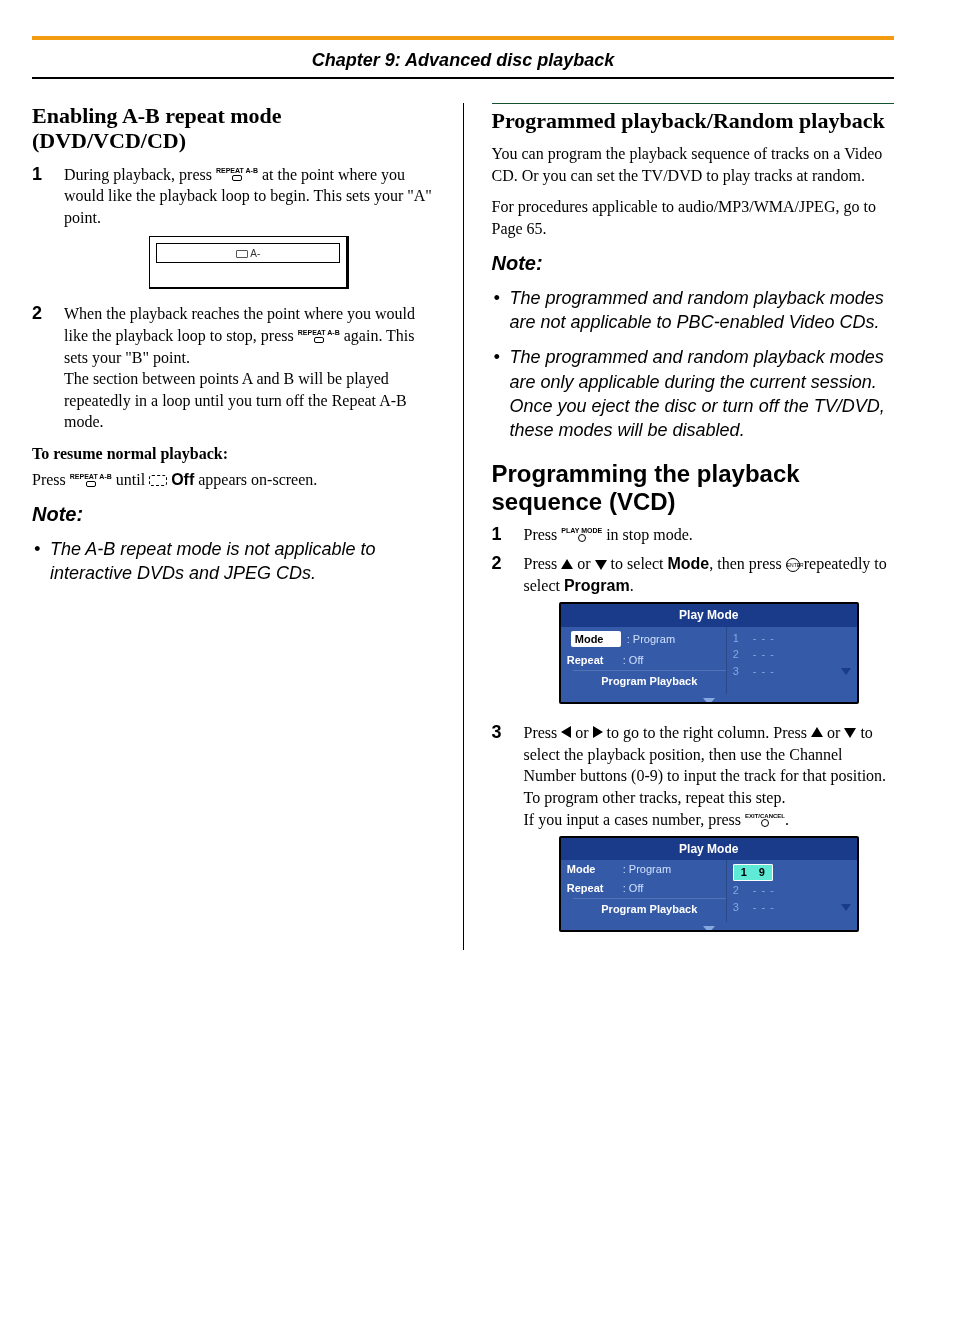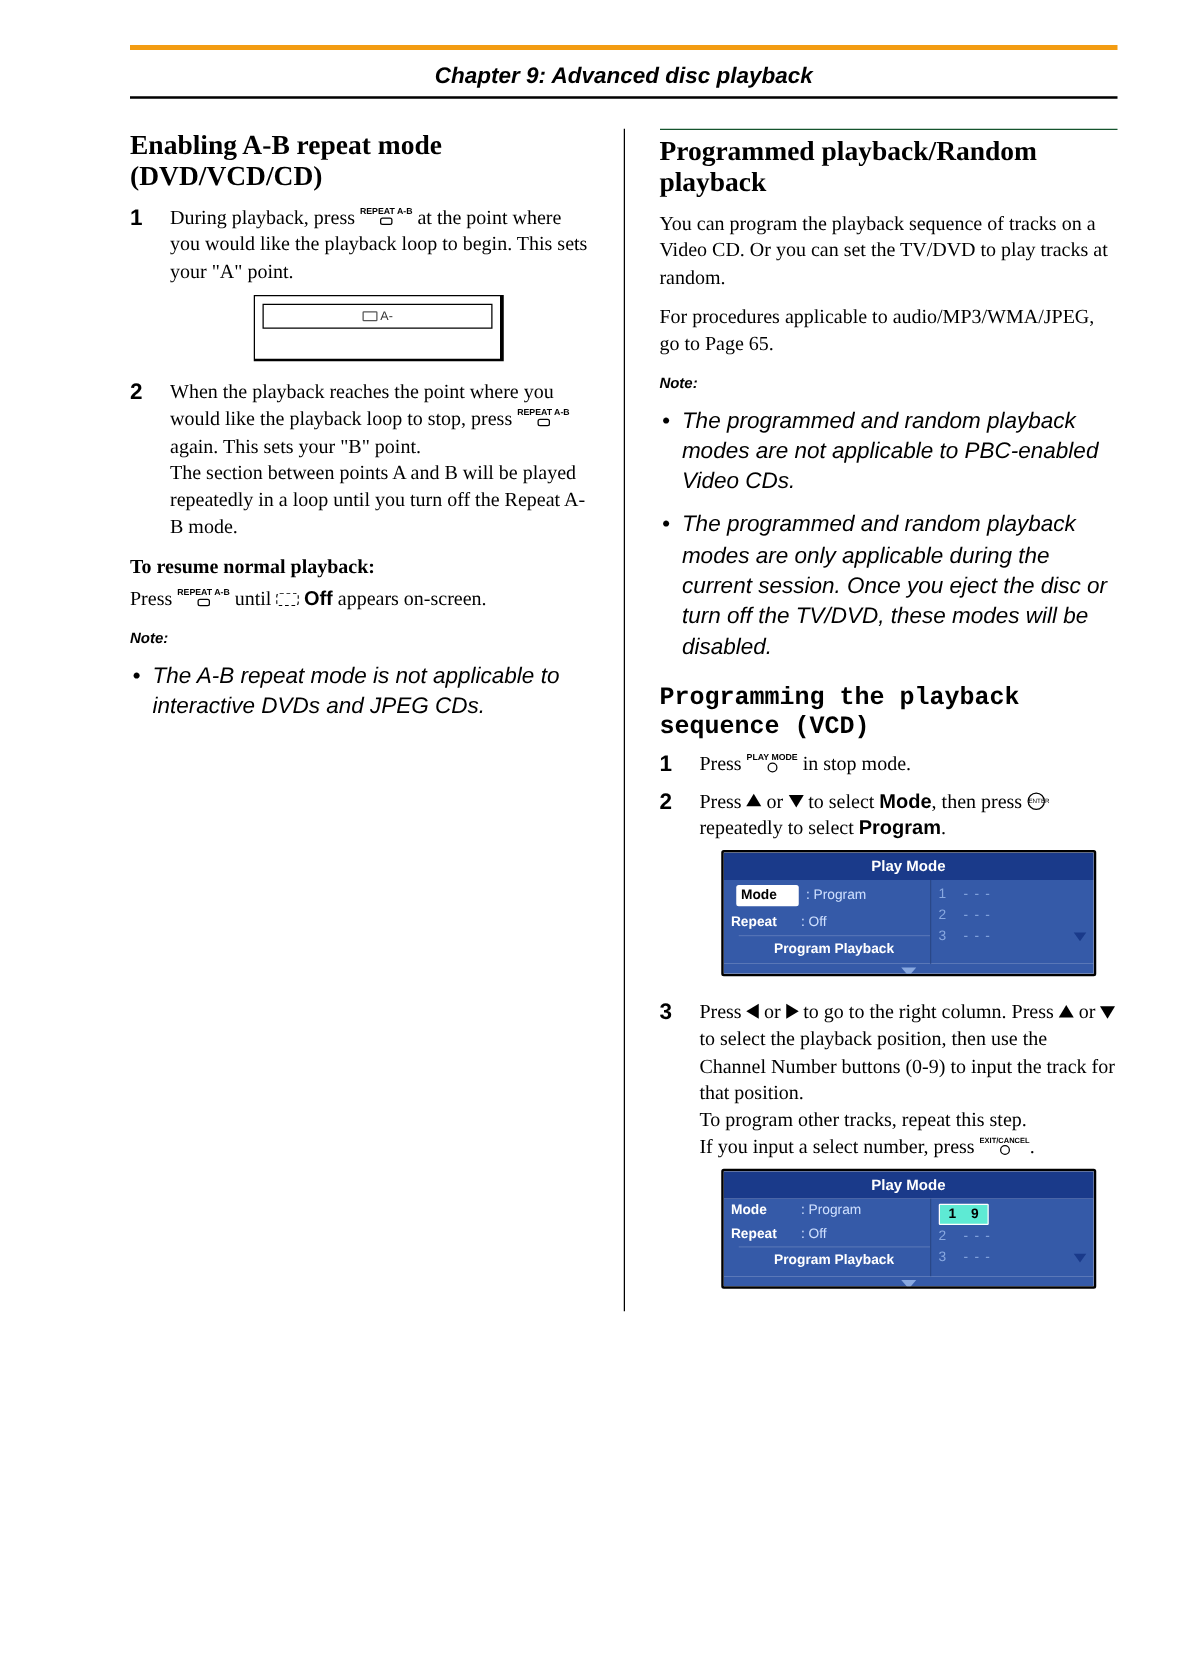--- a/index.html
+++ b/index.html
@@ -3,21 +3,21 @@
 <meta charset="utf-8">
 <style>
   * { box-sizing: border-box; margin: 0; padding: 0; }
   body {
     font-family: Georgia, 'Times New Roman', serif;
     width: 954px;
     background: #fff;
     color: #000;
   }
   .page {
-    padding: 36px 60px 40px 104px;
+    padding: 36px 60px 40px 32px;
   }
   .orange-bar {
     height: 4px;
     background: #f39c12;
     margin-bottom: 10px;
   }
   .chapter-title {
     font-family: Arial, Helvetica, sans-serif;
     font-weight: bold;
     font-style: italic;
@@ -47,22 +47,22 @@
     font-size: 22px;
     font-weight: bold;
     line-height: 1.15;
     margin-bottom: 10px;
   }
   .rule-above {
     border-top: 1px solid #14532d;
     padding-top: 4px;
   }
   h3.subsection {
-    font-family: Liberation Mono, monospace;
-    font-size: 20px;
+    font-family: Liberation Sans, sans-serif;
+    font-size: 24px;
     font-weight: bold;
     line-height: 1.15;
     margin-top: 18px;
     margin-bottom: 8px;
   }
   .step {
     display: flex;
     gap: 16px;
     margin-bottom: 8px;
   }
@@ -87,21 +87,21 @@
     font-weight: bold;
     font-family: Georgia, 'Times New Roman', serif;
     font-size: 16px;
     margin-top: 12px;
     margin-bottom: 6px;
   }
   .note-head {
     font-family: Arial, Helvetica, sans-serif;
     font-style: italic;
     font-weight: bold;
-    font-size: 12px;
+    font-size: 20px;
     margin-top: 12px;
     margin-bottom: 4px;
   }
   ul.notes {
     list-style: none;
     padding-left: 0;
   }
   ul.notes li {
     font-family: Arial, Helvetica, sans-serif;
     font-style: italic;
@@ -363,21 +363,21 @@
           </div>
         </div>
       </div>
 
       <div class="step">
         <div class="stepnum">3</div>
         <div class="stepbody">
           <span>Press </span><span class="tri left"></span><span> or </span><span class="tri right"></span><span> to go to the right column. Press </span><span class="tri up"></span><span> or </span><span class="tri down"></span><span> to select the playback position, then use the Channel Number buttons (0-9) to input the track for that position.</span>
           <div>To program other tracks, repeat this step.</div>
           <div>
-            <span>If you input a select number, press </span><span class="remote-btn"><span style="font-size:6px;">EXIT/CANCEL</span><br><span style="display:inline-block;border:1px solid #000;border-radius:50%;width:8px;height:8px;"></span></span><span>.</span>
+            <span>If you input a cases number, press </span><span class="remote-btn"><span style="font-size:6px;">EXIT/CANCEL</span><br><span style="display:inline-block;border:1px solid #000;border-radius:50%;width:8px;height:8px;"></span></span><span>.</span>
           </div>
 
           
           <div class="playmode">
             <div class="pm-title">Play Mode</div>
             <div class="pm-body">
               <div class="pm-left">
                 <div class="pm-row">
                     <span class="pm-lbl" style="color:#fff;">Mode</span>
                     <span class="pm-val">: Program</span>

